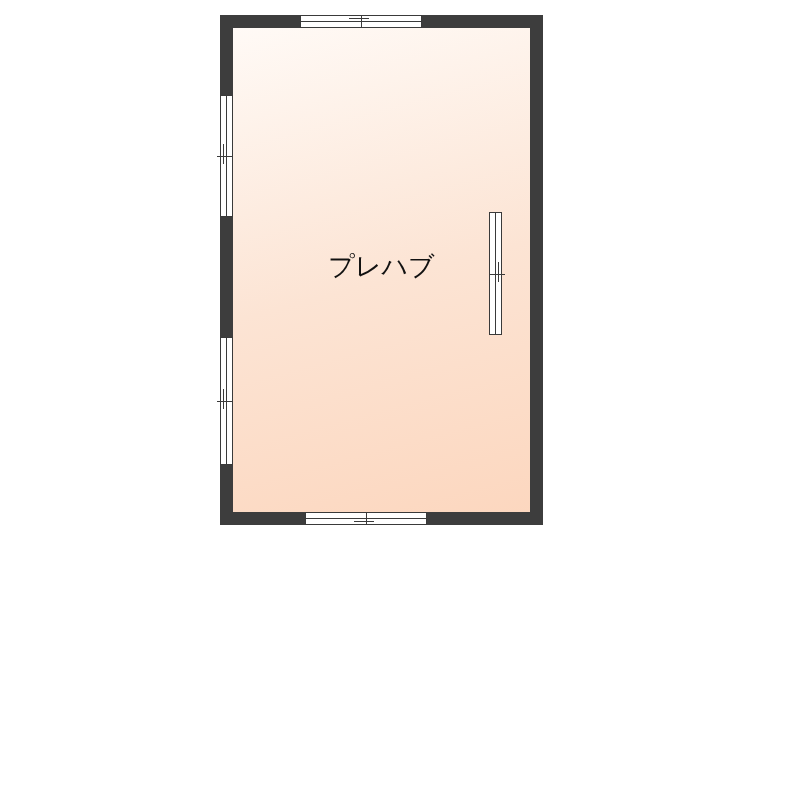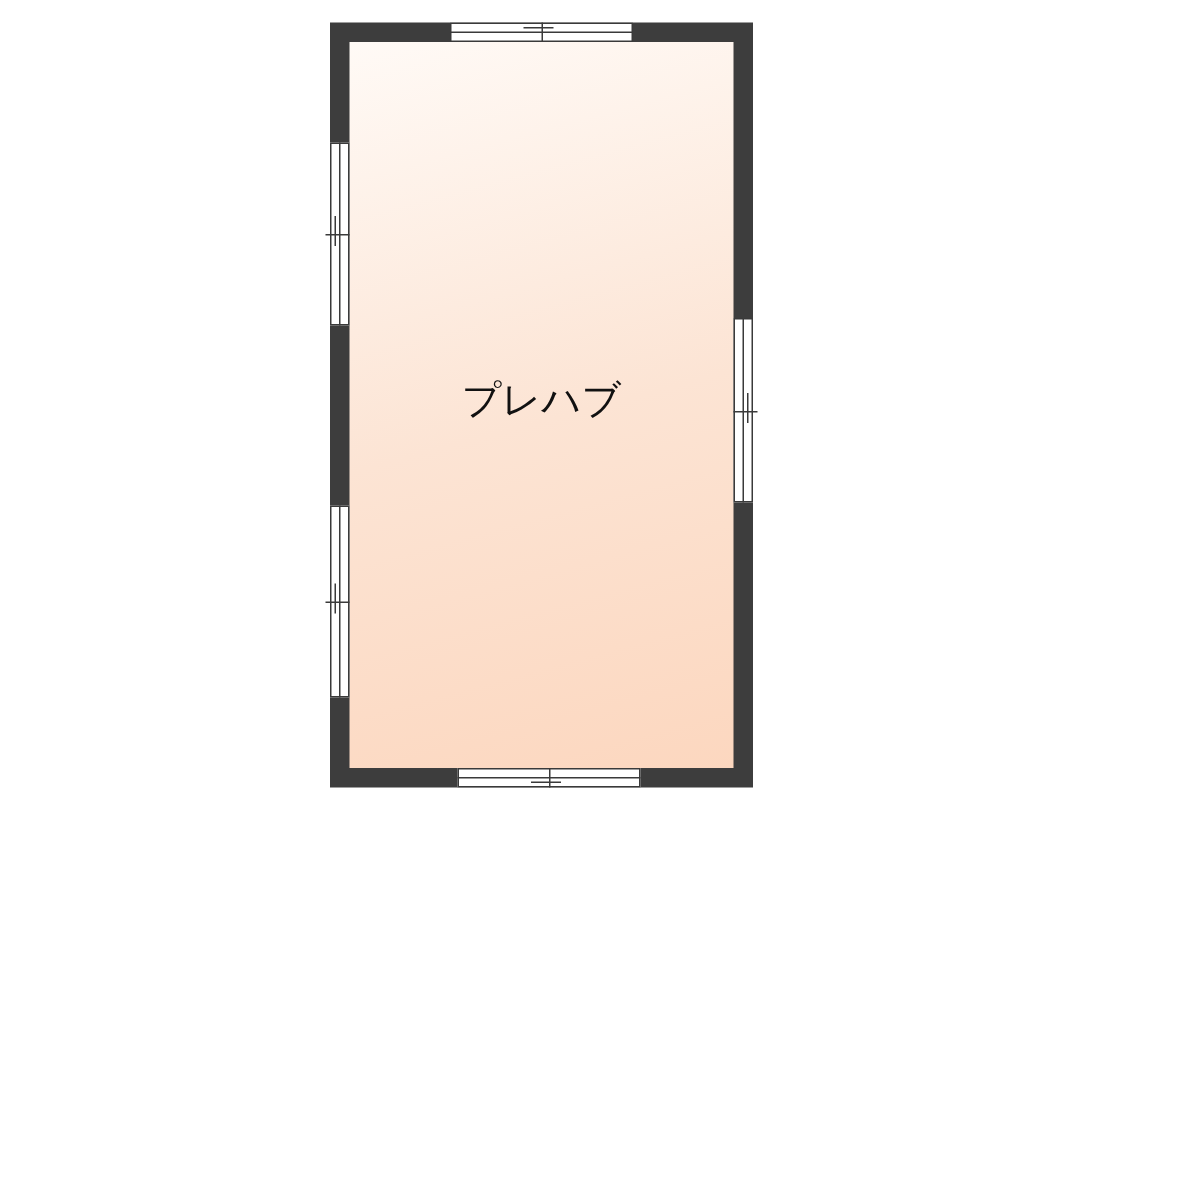--- a/index.html
+++ b/index.html
@@ -13,23 +13,24 @@
     width: 800px;
     height: 800px;
     background: var(--page-bg, #ffffff);
     overflow: hidden;
   }
   
   .plan {
     position: absolute;
     left: 220px;
     top: 15px;
-    width: 282px;
+    width: 305px;
     height: 510px;
     background: var(--wall, #3d3d3d);
+    padding-left: 18px;
   }
   
   .room {
     position: absolute;
     left: 13px;
     top: 13px;
     right: 13px;
     bottom: 13px;
     background: linear-gradient(165deg,
       var(--floor-light, #fffaf6) 0%,

